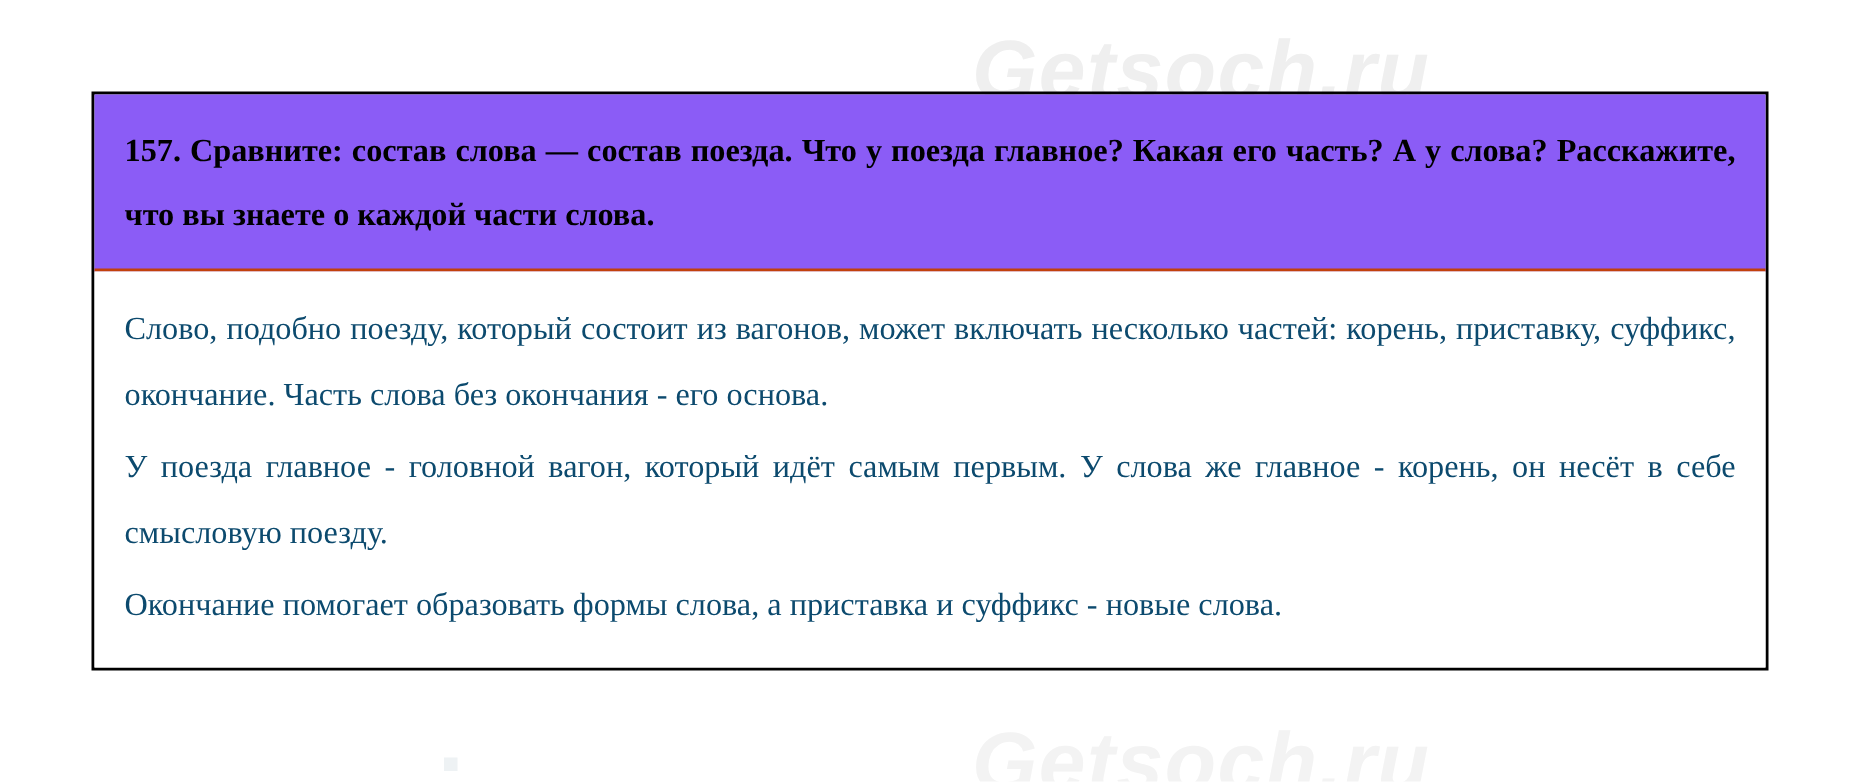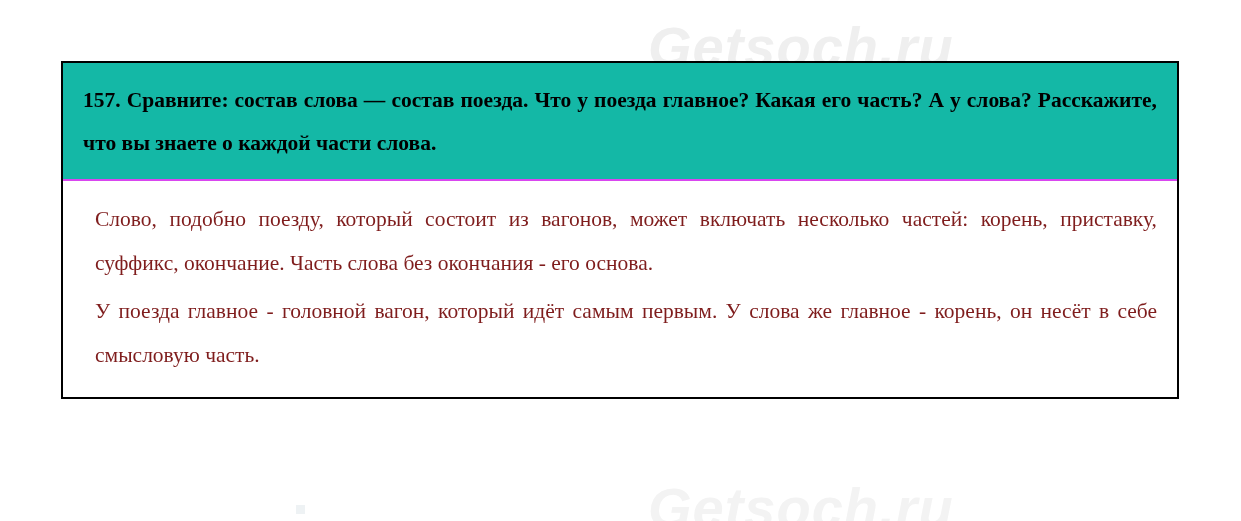--- a/index.html
+++ b/index.html
@@ -47,43 +47,43 @@
     left: 61px;
     top: 61px;
     width: 1118px;
     border: 2px solid #000000;
     box-sizing: border-box;
     background: transparent;
     z-index: 2;
   }
 
   .task-header {
-    background: #14b8a6;
-    border-bottom: 2px solid #d946ef;
+    background: #8b5cf6;
+    border-bottom: 2px solid #c2410c;
     padding: 16px 20px 14px 20px;
   }
   .task-text {
     font-weight: bold;
     font-size: 21.5px;
     line-height: 2.0;
     text-align: justify;
     color: #000000;
     margin: 0;
   }
 
   .answer-body {
     background: #ffffff;
     padding: 16px 20px 20px 20px;
   }
   .answer-par {
     font-size: 21.5px;
     line-height: 2.05;
     text-align: justify;
-    color: #7f1d1d;
-    margin: 0 0 4px 12px;
+    color: #0c4a6e;
+    margin: 0 0 4px 0;
   }
   .answer-par:last-child {
     margin-bottom: 0;
   }
   .answer-par.no-justify {
     text-align: left;
   }
 
   .bottom-mark {
     position: absolute;
@@ -100,18 +100,19 @@
 
 <div class="watermark watermark-top">Getsoch.ru</div>
 <div class="watermark watermark-mid">Getsoch.ru</div>
 
 <div class="exercise-box">
   <div class="task-header">
     <p class="task-text">157. Сравните: состав слова — состав поезда. Что у поезда главное? Какая его часть? А у слова? Расскажите, что вы знаете о каждой части слова.</p>
   </div>
   <div class="answer-body">
     <p class="answer-par">Слово, подобно поезду, который состоит из вагонов, может включать несколько частей: корень, приставку, суффикс, окончание. Часть слова без окончания - его основа.</p>
-    <p class="answer-par">У поезда главное - головной вагон, который идёт самым первым. У слова же главное - корень, он несёт в себе смысловую часть.</p>
+    <p class="answer-par">У поезда главное - головной вагон, который идёт самым первым. У слова же главное - корень, он несёт в себе смысловую поезду.</p>
+    <p class="answer-par no-justify">Окончание помогает образовать формы слова, а приставка и суффикс - новые слова.</p>
   </div>
 </div>
 
 <div class="watermark watermark-bottom">Getsoch.ru</div>
 <div class="bottom-mark"></div>
 
 </body></html>

